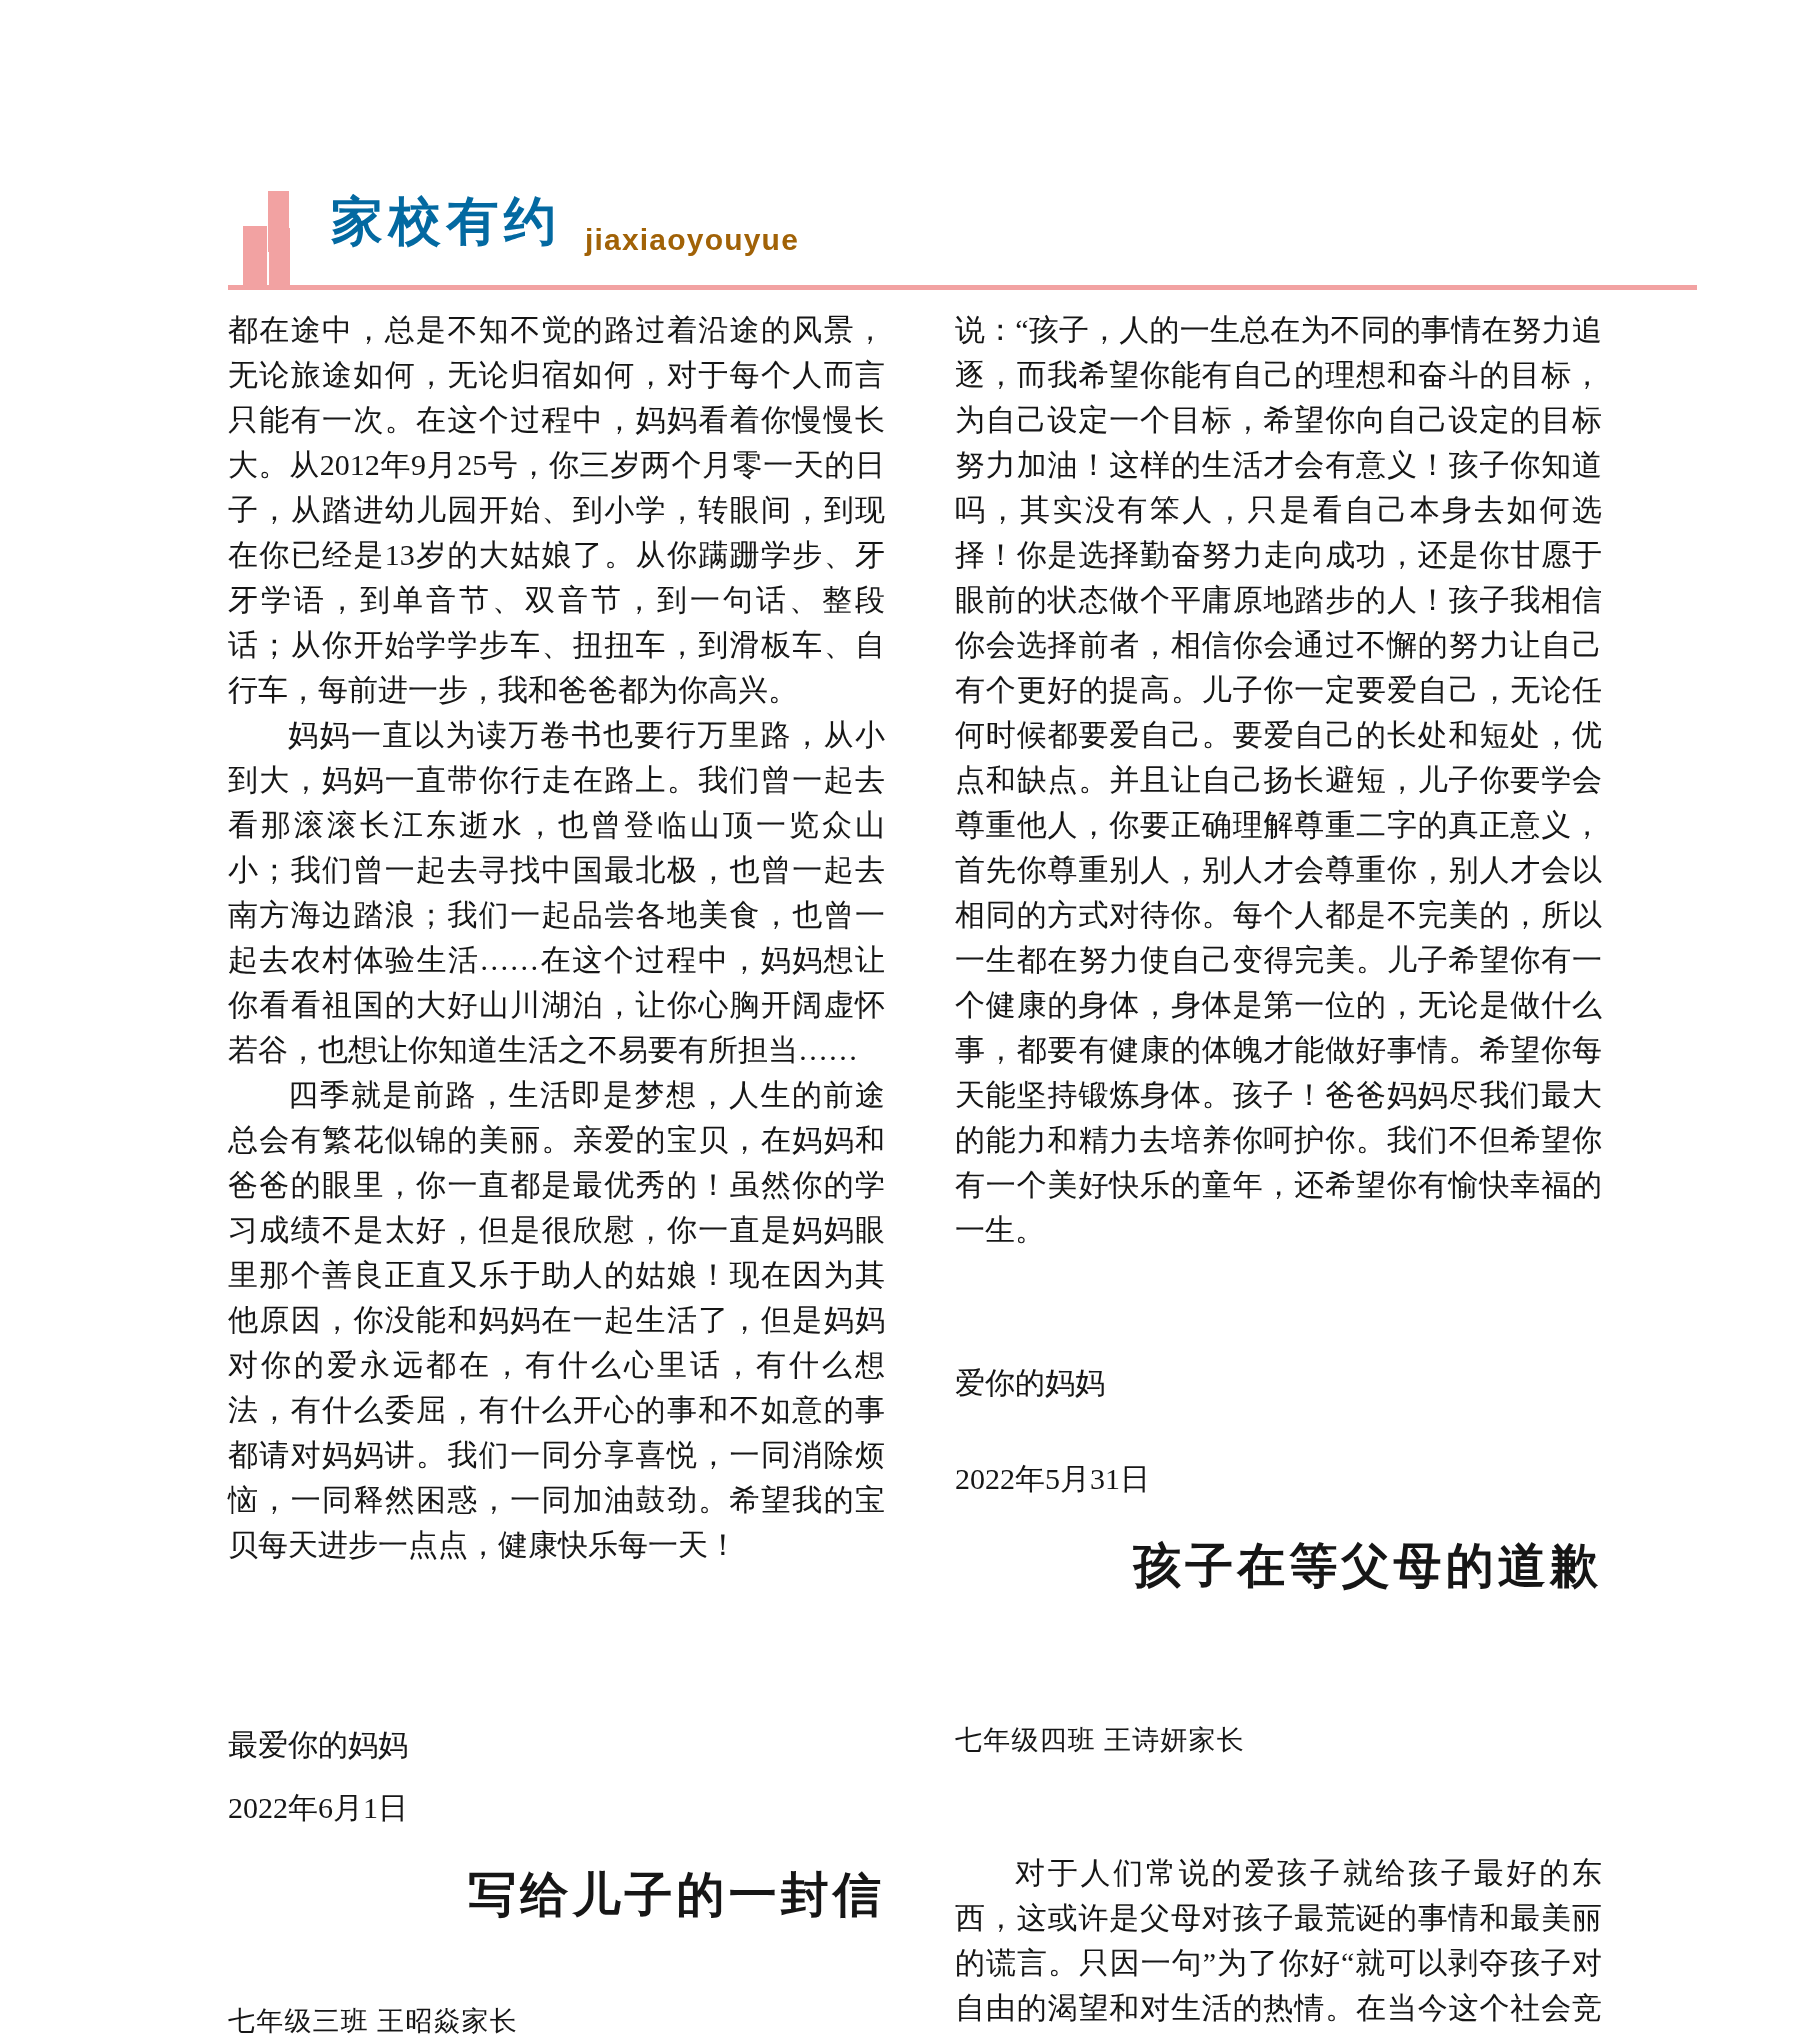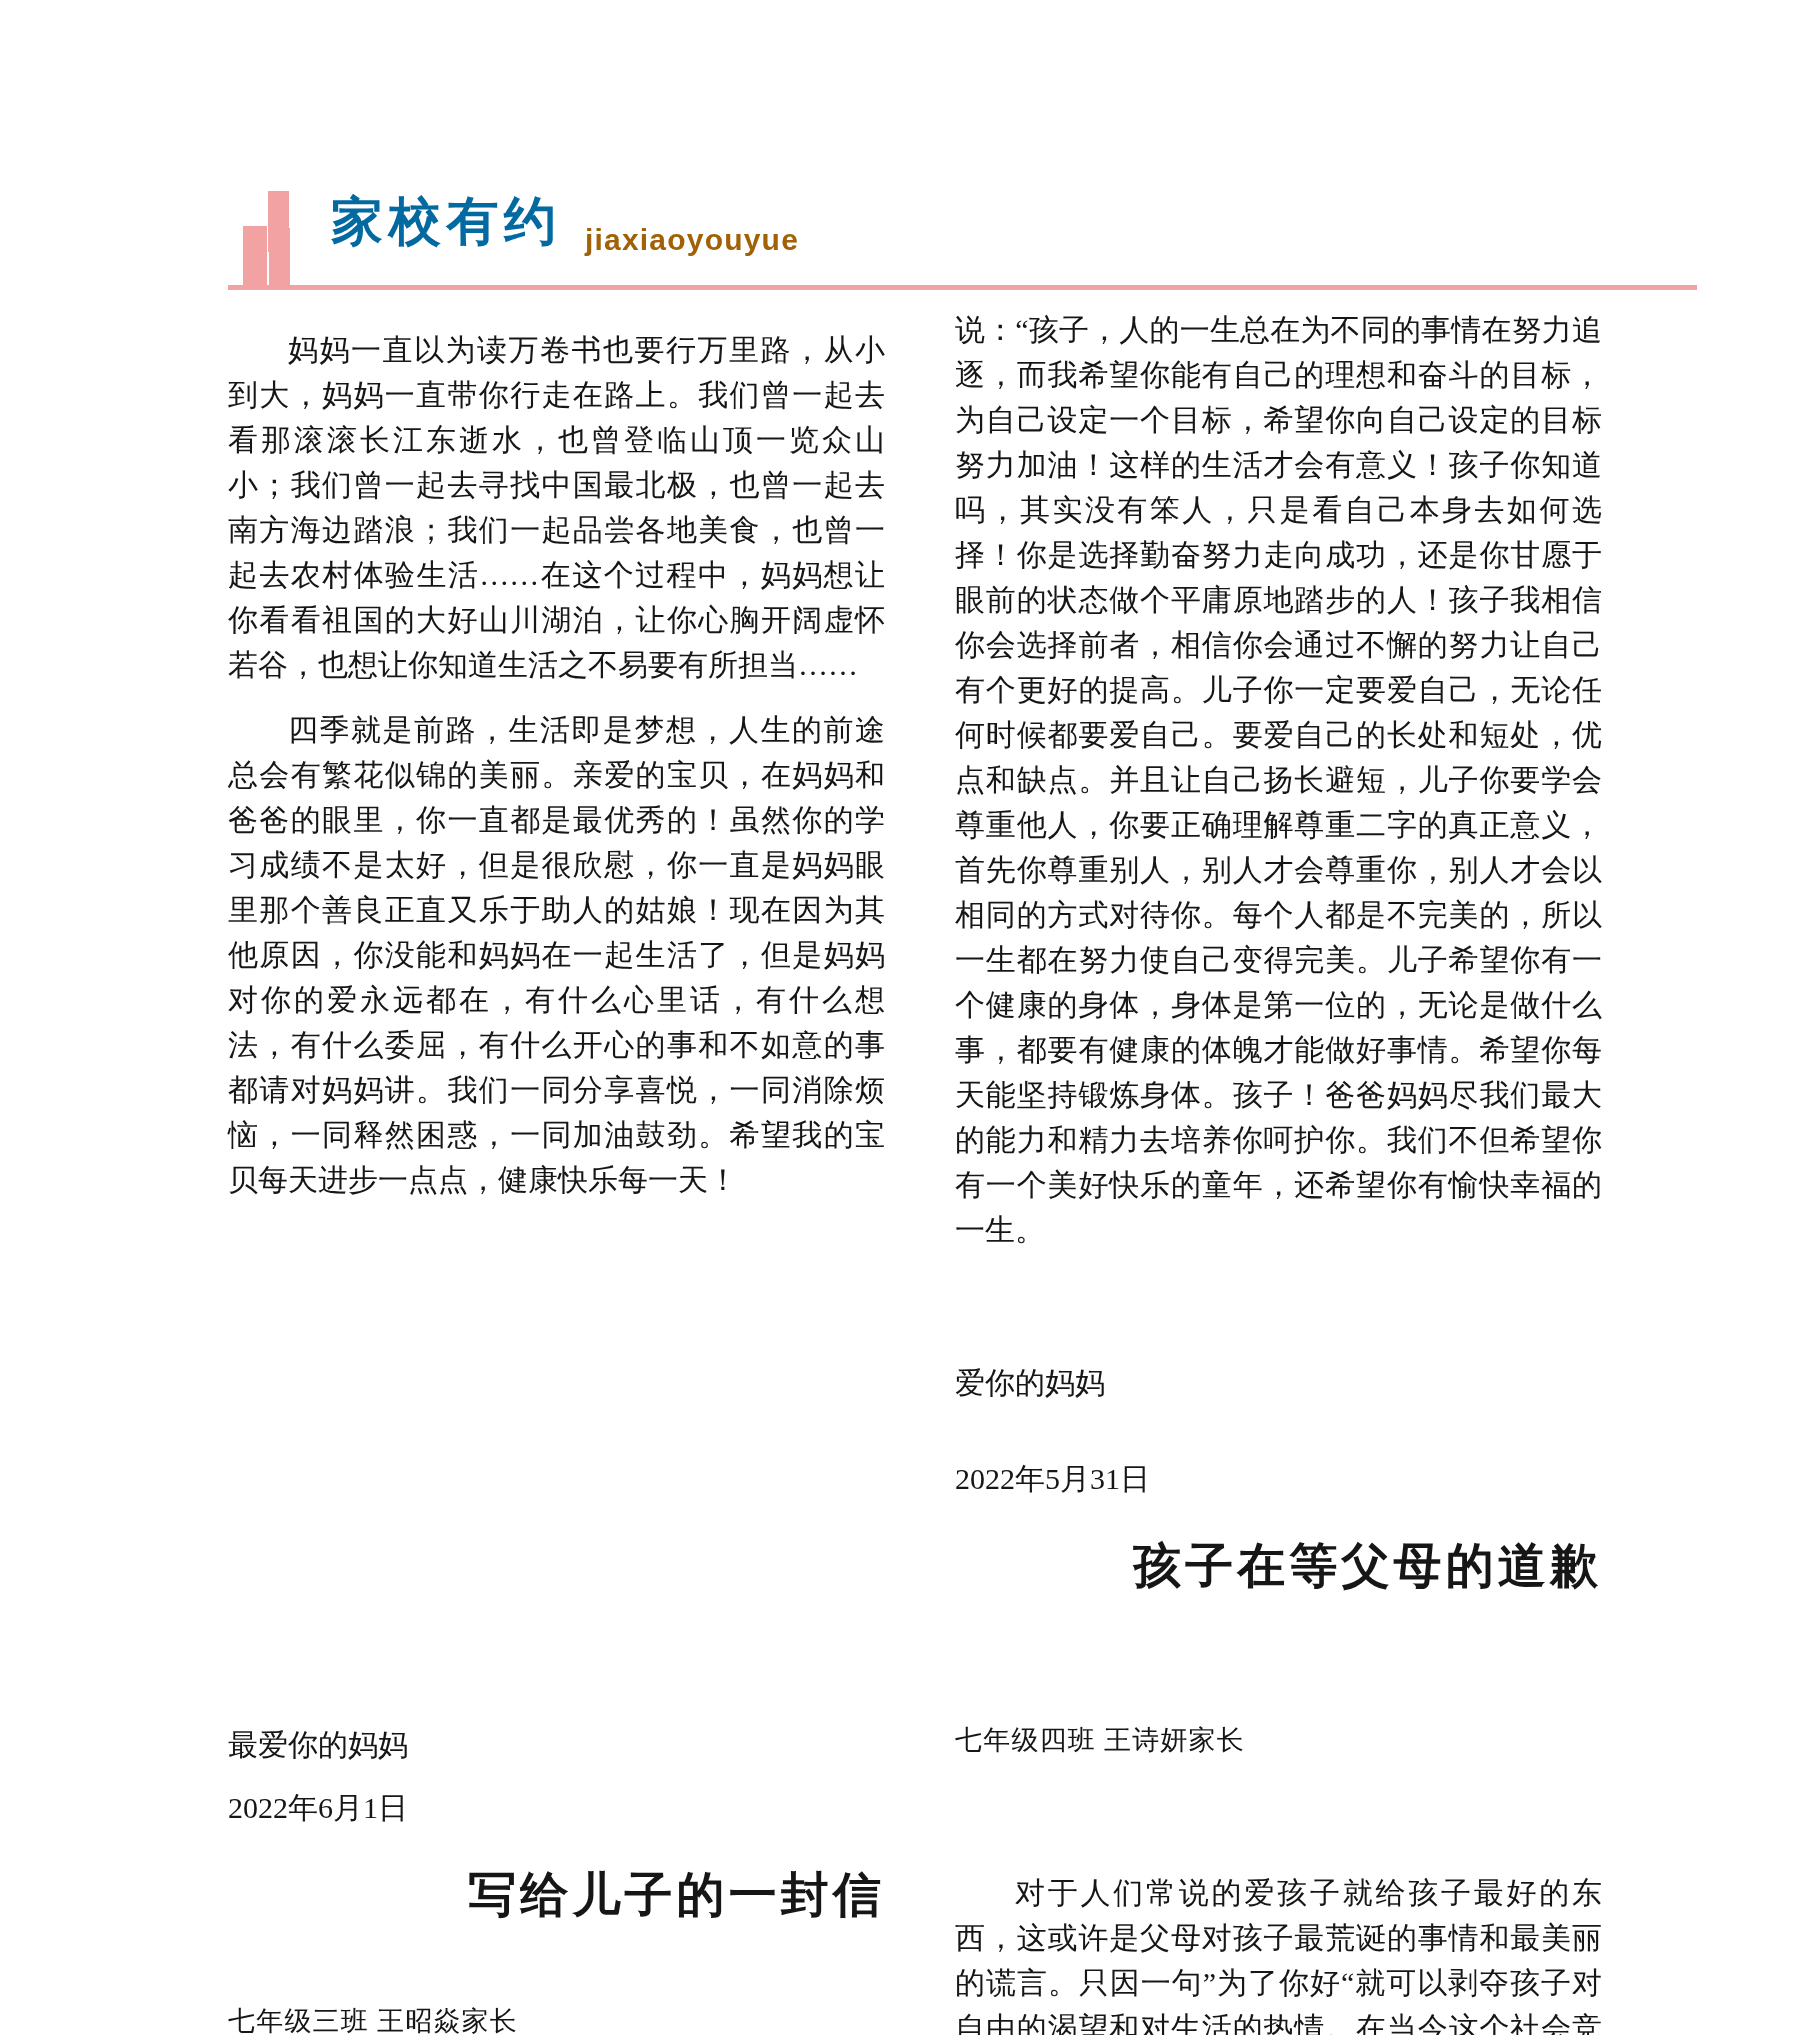--- a/index.html
+++ b/index.html
@@ -38,21 +38,21 @@
   }
   
   .abs { position: absolute; }
   .left-col  { left: 228px;  width: 657px; }
   .right-col { left: 955px; width: 647px; }
   .body-text {
     font-size: 30px; line-height: 45px;
     text-align: justify; word-break: break-all;
   }
   .body-text p { margin: 0; padding: 0; }
-  .body-text p.indent { text-indent: 2em; margin-top: 20px; }
+  .body-text p.indent { text-indent: 2em; }
   .sig-line {
     font-size: 30px; line-height: 45px;
     text-align: left; padding-right: 73px;
   }
   .art-title {
     font-size: 48px; line-height: 61px; font-weight: bold;
     text-align: right; letter-spacing: 4.1px; white-space: nowrap;
   }
   .art-byline {
     font-size: 27px; line-height: 37px;
@@ -65,20 +65,21 @@
 <div>
   <div class="logo-rect logo-a"></div>
   <div class="logo-rect logo-b"></div>
   <div class="logo-rect logo-c"></div>
 </div>
 <div class="brand">家校有约</div>
 <div class="brand-pinyin">jiaxiaoyouyue</div>
 <div class="header-rule"></div>
 
 <div class="abs left-col body-text" style="top:307px;">
+  <p>都在途中，总是不知不觉的路过着沿途的风景，无论旅途如何，无论归宿如何，对于每个人而言只能有一次。在这个过程中，妈妈看着你慢慢长大。从2012年9月25号，你三岁两个月零一天的日子，从踏进幼儿园开始、到小学，转眼间，到现在你已经是13岁的大姑娘了。从你蹒跚学步、牙牙学语，到单音节、双音节，到一句话、整段话；从你开始学学步车、扭扭车，到滑板车、自行车，每前进一步，我和爸爸都为你高兴。</p>
   <p class="indent">妈妈一直以为读万卷书也要行万里路，从小到大，妈妈一直带你行走在路上。我们曾一起去看那滚滚长江东逝水，也曾登临山顶一览众山小；我们曾一起去寻找中国最北极，也曾一起去南方海边踏浪；我们一起品尝各地美食，也曾一起去农村体验生活……在这个过程中，妈妈想让你看看祖国的大好山川湖泊，让你心胸开阔虚怀若谷，也想让你知道生活之不易要有所担当……</p>
   <p class="indent">四季就是前路，生活即是梦想，人生的前途总会有繁花似锦的美丽。亲爱的宝贝，在妈妈和爸爸的眼里，你一直都是最优秀的！虽然你的学习成绩不是太好，但是很欣慰，你一直是妈妈眼里那个善良正直又乐于助人的姑娘！现在因为其他原因，你没能和妈妈在一起生活了，但是妈妈对你的爱永远都在，有什么心里话，有什么想法，有什么委屈，有什么开心的事和不如意的事都请对妈妈讲。我们一同分享喜悦，一同消除烦恼，一同释然困惑，一同加油鼓劲。希望我的宝贝每天进步一点点，健康快乐每一天！</p>
 </div>
 
 <div class="abs left-col sig-line" style="top:1722px;">最爱你的妈妈</div>
 <div class="abs left-col sig-line" style="top:1785px;">2022年6月1日</div>
 
 <div class="abs left-col art-title" style="top:1864px;">写给儿子的一封信</div>
 <div class="abs left-col art-byline" style="top:2003px;">七年级三班 王昭焱家长</div>
 

